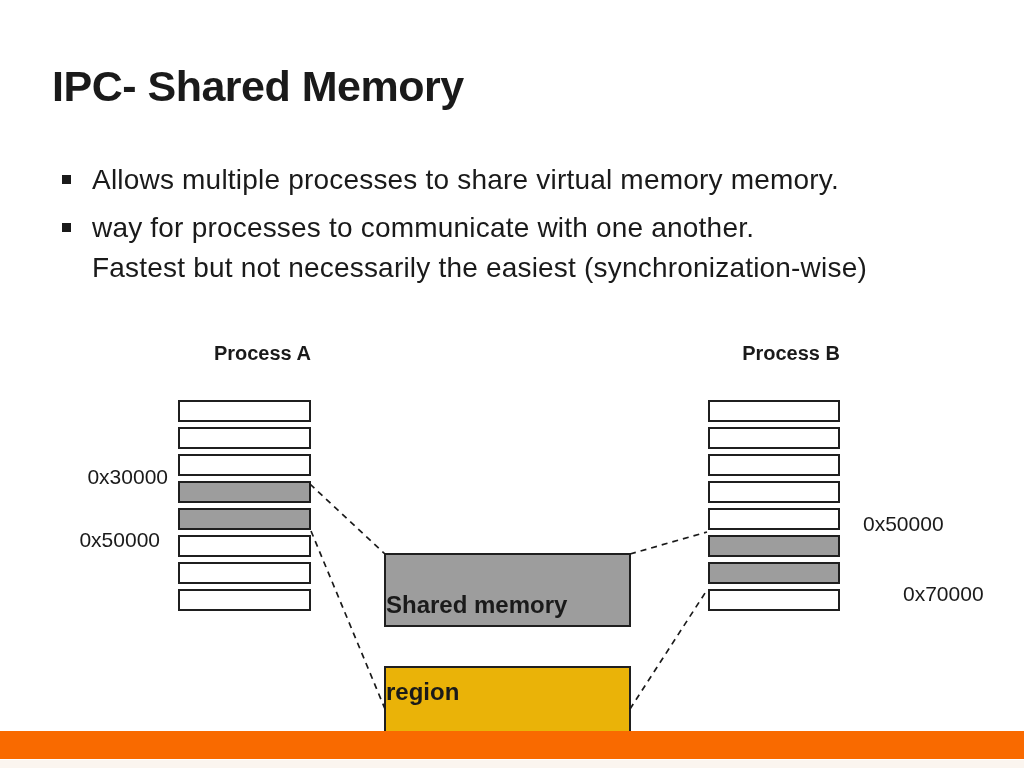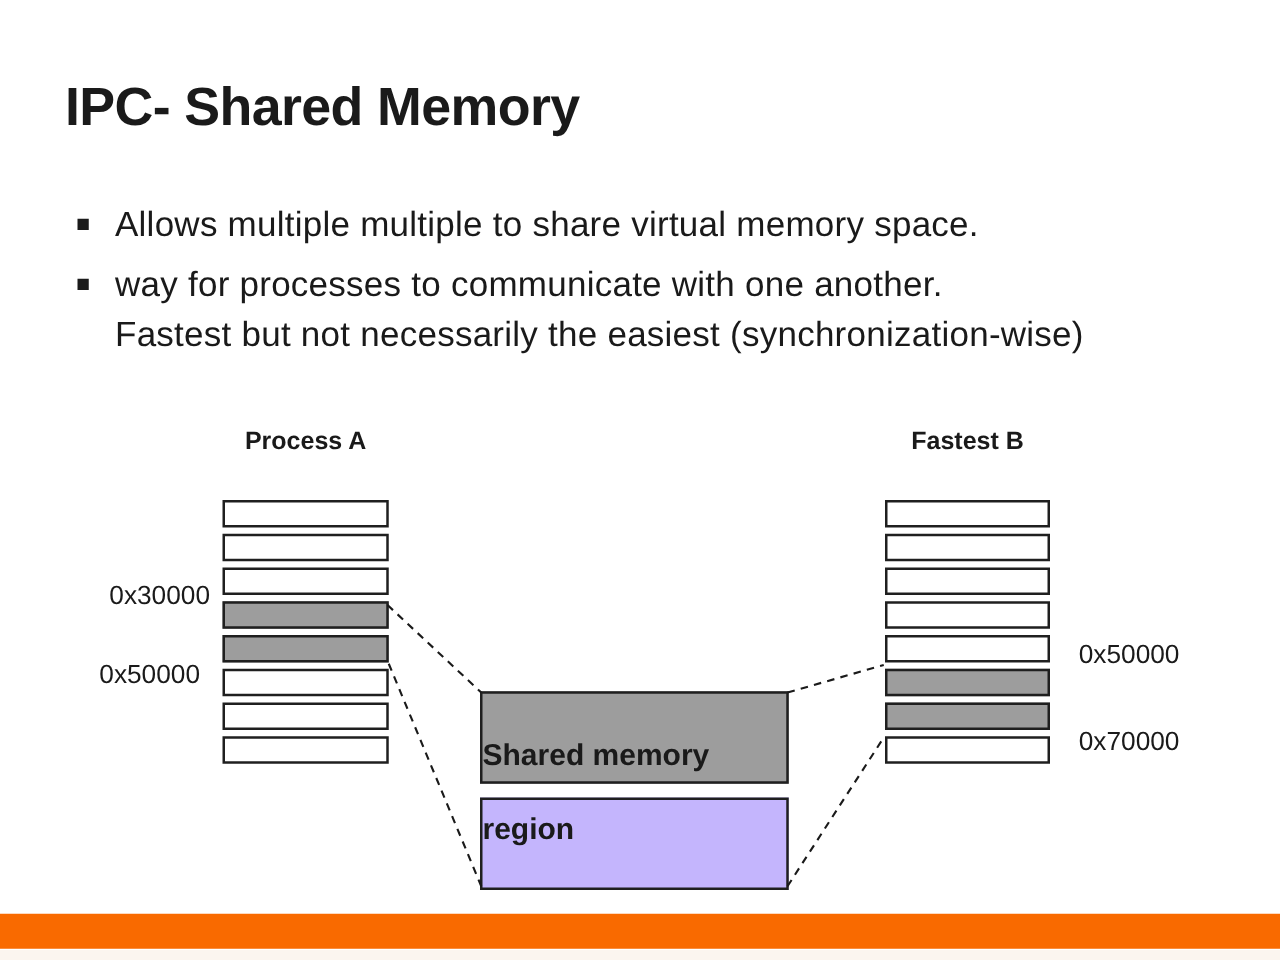--- a/index.html
+++ b/index.html
@@ -12,21 +12,21 @@
     font-size:43px;font-weight:bold;letter-spacing:-0.5px;white-space:nowrap;
   }
   .bullet-list{position:absolute;left:62px;top:160px;width:900px;}
   .bullet-item{display:flex;align-items:flex-start;margin-bottom:8px;}
   .bullet-marker{
     flex:0 0 auto;width:9px;height:9px;background:#1a1a1a;
     margin:15px 21px 0 0;
   }
   .bullet-text{font-size:28px;line-height:40px;letter-spacing:0.2px;}
   .proc-label{
-    position:absolute;top:342px;font-size:20px;font-weight:bold;text-align:center;
+    position:absolute;top:342px;font-size:20px;font-weight:bold;text-align:right;
   }
   .stack{position:absolute;top:400px;}
   .cell{
     box-sizing:border-box;height:22px;margin-bottom:5px;
     border:2px solid #1f1f1f;background:#ffffff;
   }
   .cell.gray{background:#9d9d9d;}
   .addr{
     position:absolute;font-size:21px;font-weight:normal;white-space:nowrap;
   }
@@ -51,34 +51,34 @@
 <body>
 
 <div class="slide">
 
   <div class="title">IPC- Shared Memory</div>
 
   <div class="bullet-list">
       <div class="bullet-item">
         <span class="bullet-marker"></span>
         <div class="bullet-text">
-          <div>Allows multiple multiple to share virtual memory space.</div>
+          <div>Allows multiple processes to share virtual memory memory.</div>
         </div>
       </div>
       <div class="bullet-item">
         <span class="bullet-marker"></span>
         <div class="bullet-text">
           <div>way for processes to communicate with one another.</div>
           <div>Fastest but not necessarily the easiest (synchronization-wise)</div>
         </div>
       </div>
     </div>
 
   <div class="proc-label" style="left:178px;width:133px;">Process A</div>
-  <div class="proc-label" style="left:708px;width:132px;">Fastest B</div>
+  <div class="proc-label" style="left:708px;width:132px;">Process B</div>
 
   <div class="stack" style="left:178px;width:133px;">
       <div class="cell"></div>
       <div class="cell"></div>
       <div class="cell"></div>
       <div class="cell gray" style="background: rgb(157, 157, 157);"></div>
       <div class="cell gray" style="background: rgb(157, 157, 157);"></div>
       <div class="cell"></div>
       <div class="cell"></div>
       <div class="cell"></div>
@@ -90,26 +90,26 @@
       <div class="cell"></div>
       <div class="cell"></div>
       <div class="cell gray" style="background: rgb(157, 157, 157);"></div>
       <div class="cell gray" style="background: rgb(157, 157, 157);"></div>
       <div class="cell"></div>
     </div>
 
   <div class="addr right-align" style="left:60px;top:465px;width:108px;">0x30000</div>
   <div class="addr right-align" style="left:52px;top:528px;width:108px;">0x50000</div>
   <div class="addr" style="left:863px;top:512px;">0x50000</div>
-  <div class="addr" style="left:863px;top:582px;">0x70000</div>
+  <div class="addr" style="left:903px;top:582px;">0x70000</div>
 
   <div class="membox upper" style="background: rgb(157, 157, 157);">
     <span>Shared memory</span>
   </div>
-  <div class="membox lower" style="background: #c4b5fd;">
+  <div class="membox lower" style="background: #eab308; margin-top: 28px;">
     <span>region</span>
   </div>
 
   <svg class="connector-svg" width="1024" height="768" viewBox="0 0 1024 768">
     <line x1="310" y1="484" x2="385" y2="554" stroke="#1a1a1a" stroke-width="1.7" stroke-dasharray="6,5"></line>
     <line x1="311" y1="531" x2="385" y2="709" stroke="#1a1a1a" stroke-width="1.7" stroke-dasharray="6,5"></line>
     <line x1="630" y1="554" x2="707" y2="532" stroke="#1a1a1a" stroke-width="1.7" stroke-dasharray="6,5"></line>
     <line x1="630" y1="709" x2="707" y2="590" stroke="#1a1a1a" stroke-width="1.7" stroke-dasharray="6,5"></line>
   </svg>
 

